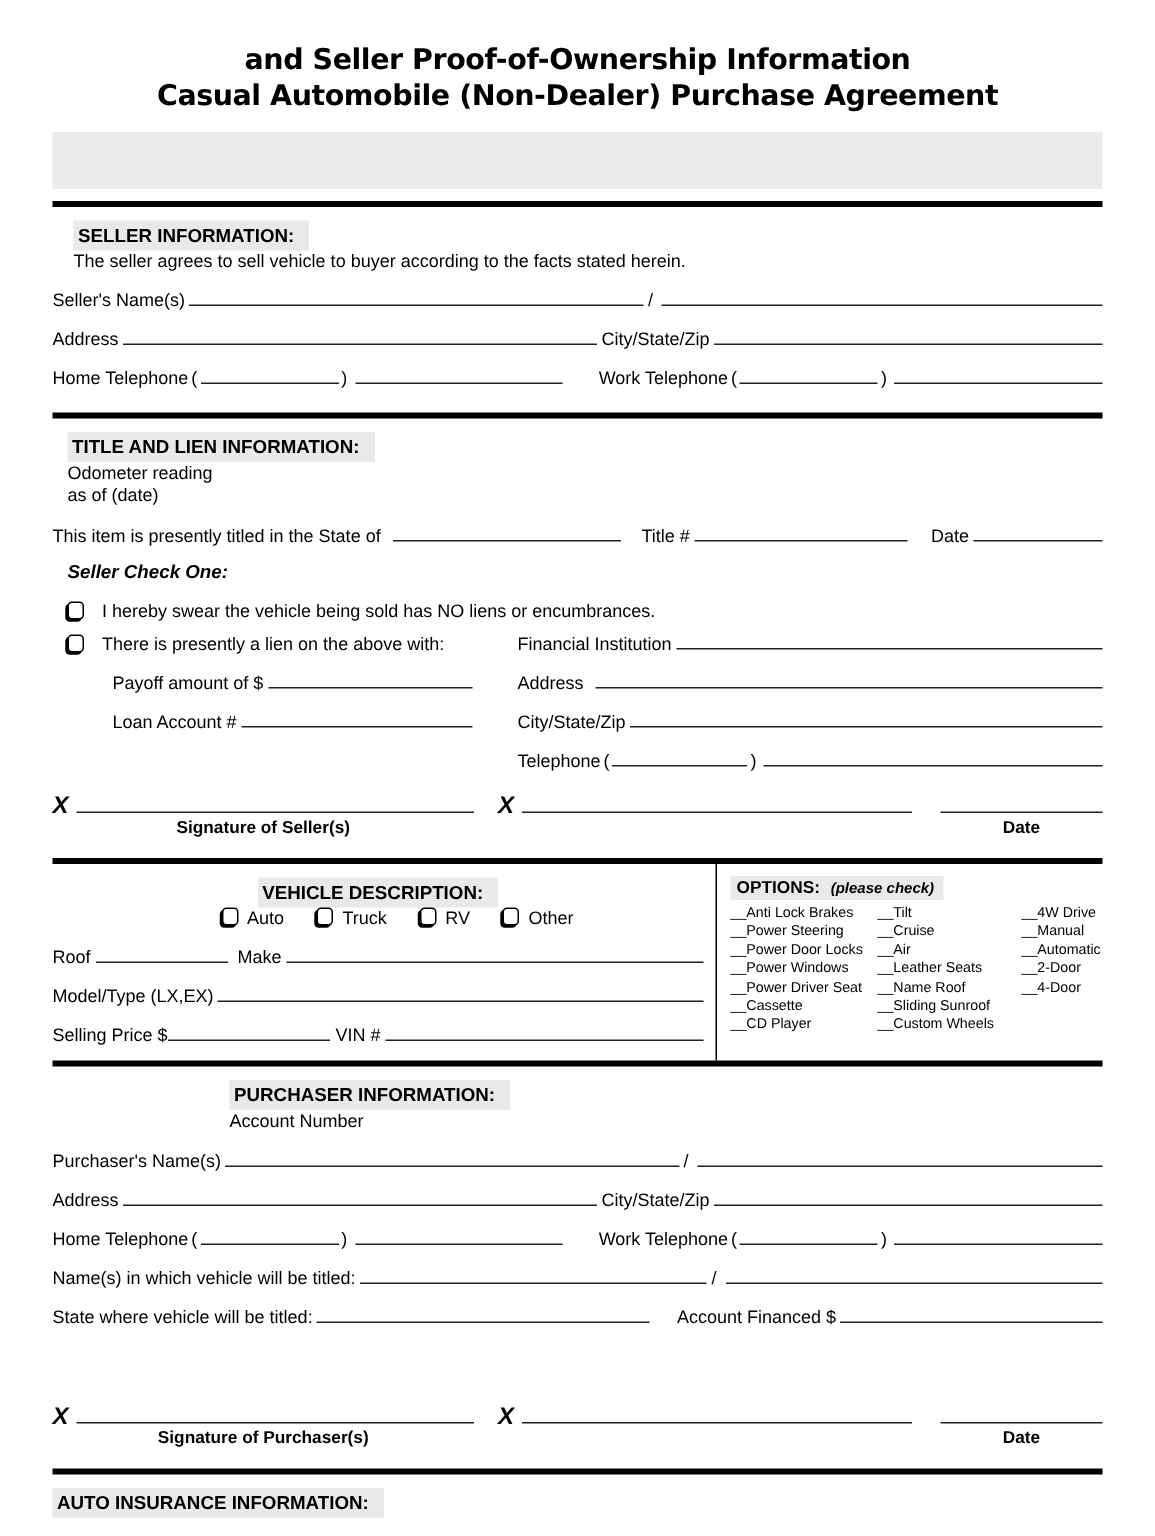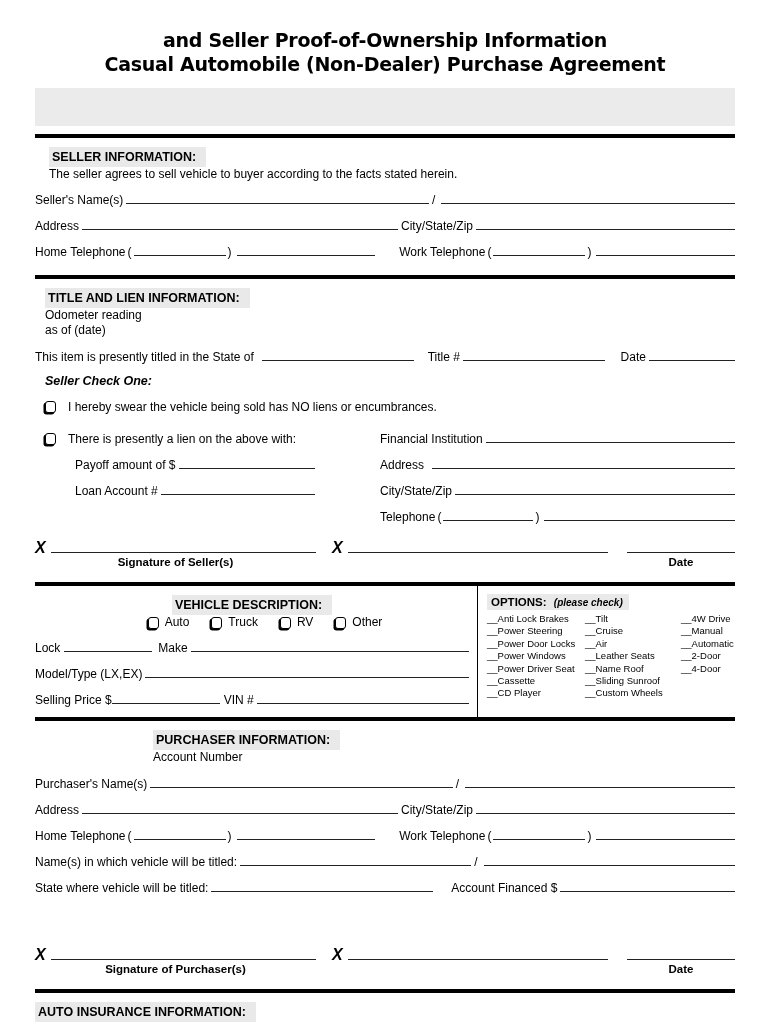--- a/index.html
+++ b/index.html
@@ -20,38 +20,38 @@
   .fill { flex:1; border-bottom:1px solid #222; height:1px; margin-left:3px; }
   .blank { border-bottom:1px solid #222; height:1px; }
   .paren { margin:0 2px; }
 
   .cb { display:inline-block; width:11px; height:12px; border:1.6px solid #000; border-radius:3px;
         box-shadow:-1.5px 1.5px 0 #000; background:#fff; flex:none; }
 
   .check-one { font-weight:bold; font-style:italic; font-size:12.5px; margin:10px 0 0 10px; }
   .cbrow { display:flex; align-items:center; gap:12px; margin:12px 0 0 10px; font-size:12px; }
 
-  .lien-wrap { display:flex; margin-top:18px;gap:35px; }
+  .lien-wrap { display:flex; margin-top:8px; }
   .lien-left { width:310px; padding-right:30px; }
   .lien-right { flex:1; }
   .lien-left .row.indent { margin-left:40px; }
   .lien-wrap .row:first-child { margin-top:0; }
 
   .sig-row { display:flex; align-items:baseline; margin-top:18px; }
   .sigx { font-weight:bold; font-style:italic; font-size:16px; margin-right:3px; line-height:12px; }
   .sig-group { display:flex; align-items:baseline; }
   .sig-group .fill { margin-left:2px; }
   .sig-labels { display:flex; margin-top:2px; font-size:11.5px; font-weight:bold; }
   .sig-spacer { flex:1; }
 
   .vd-wrap { display:flex; align-items:stretch; }
   .vd-left { width:443px; border-right:1px solid #000; padding-right:8px; padding-bottom:10px; }
   .vd-right { flex:1; padding-left:9px; }
   .vd-types { display:flex; align-items:center; margin-left:26px; gap:22px; font-size:12px; }
-  .vd-type { display:flex; align-items:flex-end; gap:6px; }
+  .vd-type { display:flex; align-items:flex-start; gap:6px; }
 
   .opt-head { display:flex; align-items:baseline; margin-top:8px;text-align:right; }
   .opt-head .hl { font-size:11.5px; padding:2px 6px 2px 4px; }
   .opt-note { font-style:italic; font-size:10px; margin-left:4px; }
   .opt-cols { display:flex; margin-top:3px; }
   .opt-col1 { width:98px; } .opt-col2 { width:96px; } .opt-col3 { flex:1; }
   .opt-item { font-size:9.5px; line-height:12.4px; white-space:nowrap; }
 
   .footer { text-align:right; padding-right:20px; margin-top:8px; font-size:9.5px; }
 
@@ -201,21 +201,21 @@
             <span class="cb"></span>
             <span>RV</span>
           </span>
           <span class="vd-type">
             <span class="cb"></span>
             <span>Other</span>
           </span>
         </div>
       </div>
       <div class="row">
-        <span class="lbl">Lock</span>
+        <span class="lbl">Roof</span>
         <span class="blank" style="width:88px; margin-left:4px;"></span>
         <span class="lbl" style="margin-left:6px;">Make</span>
         <span class="fill"></span>
       </div>
       <div class="row">
         <span class="lbl">Model/Type (LX,EX)</span>
         <span class="fill"></span>
       </div>
       <div class="row">
         <span class="lbl">Selling Price $</span>

